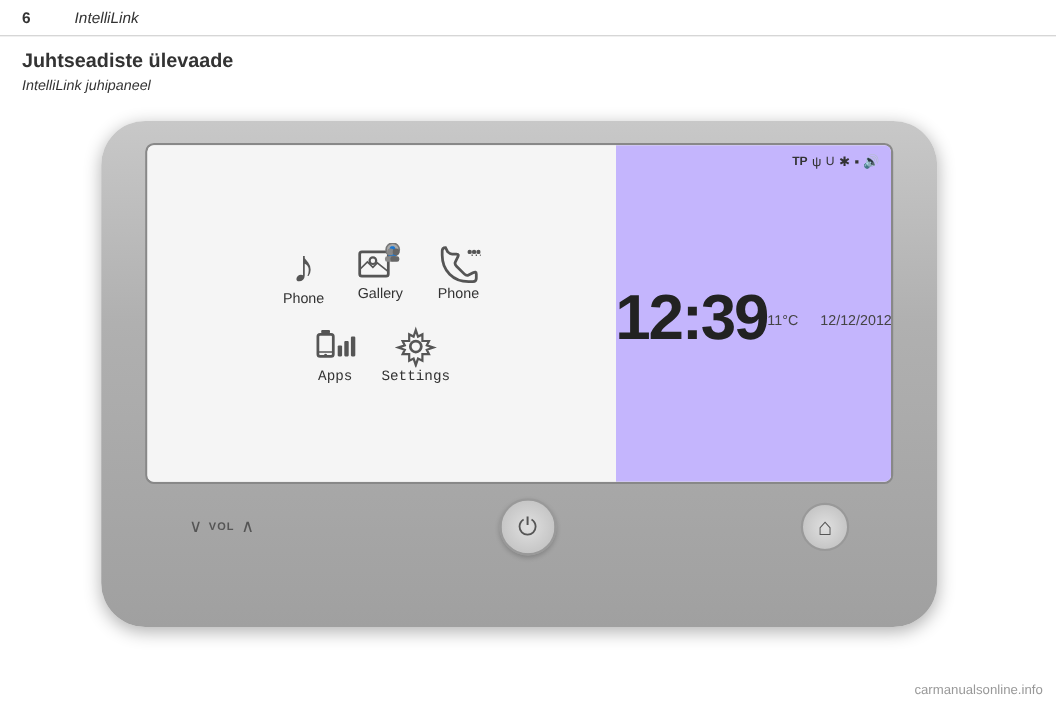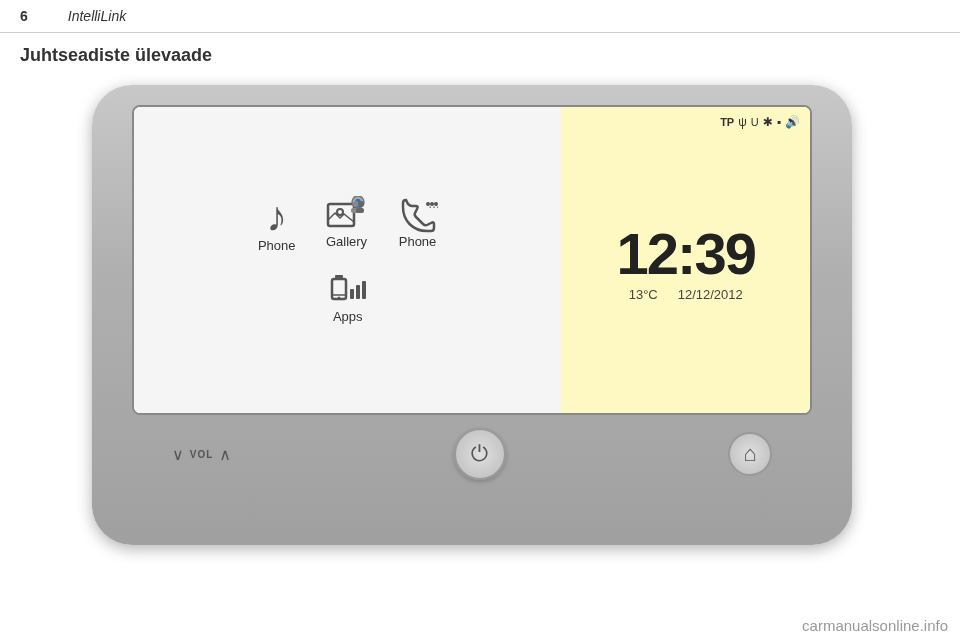--- a/index.html
+++ b/index.html
@@ -106,39 +106,39 @@
     .menu-label {
       font-size: 13px;
       color: #333;
       text-align: center;
     }
 
     
     .screen-right {
       width: 250px;
       height: 100%;
-      background: #fef9c3;
+      background: #c4b5fd;
       display: flex;
       flex-direction: column;
       justify-content: space-between;
       padding: 8px 10px 15px 10px;
     }
 
     .status-bar {
       display: flex;
       justify-content: flex-end;
       align-items: center;
       gap: 4px;
       font-size: 11px;
       color: #333;
     }
 
     .clock-area {
       display: flex;
-      flex-direction: column;
+      flex-direction: row;
       align-items: center;
       justify-content: center;
       flex: 1;
     }
 
     .clock-time {
       font-size: 58px;
       font-weight: bold;
       color: #222;
       letter-spacing: -2px;
@@ -198,35 +198,36 @@
       font-size: 20px;
       color: #555;
       cursor: pointer;
     }
 
     
     .watermark {
       position: absolute;
       bottom: 8px;
       right: 12px;
-      font-size: 15px;
+      font-size: 12px;
       color: #999;
       text-align: right;
     }
   </style>
 </head>
 <body>
 
 <div class="header">
   <span class="header-page-num">6</span>
   <span class="header-title">IntelliLink</span>
 </div>
 
 <div class="main-content">
   <div class="section-title">Juhtseadiste ülevaade</div>
+  <div class="section-subtitle">IntelliLink juhipaneel</div>
 
   <div class="device-wrapper">
 
     <div style="position:absolute; left: 105px; top: 290px; display:flex; align-items:center;">
       <span style="font-size:14px; font-weight:bold; color:#333;">1</span>
       <div style="width: 60px; height:1px; background:#555; margin-left:4px;"></div>
     </div>
 
     <div style="position:absolute; left: 335px; top: 115px; display:flex; flex-direction:column; align-items:center;">
       <span style="font-size:14px; font-weight:bold; color:#333;">2</span>
@@ -292,54 +293,61 @@
                 <path d="M8 4 C6 4 5 5 5 7 L5 11 C5 25 15 35 29 35 L33 35 C35 35 36 34 36 32 L36 28 C36 26 35 26 33 27 L29 29 C27 30 26 29 25 28 L18 21 C17 20 16 19 17 17 L19 13 C20 11 20 10 18 10 L14 10 C12 10 11 9 10 8 Z" fill="none" stroke="#555" stroke-width="2.5"></path>
                 <text x="30" y="12" font-size="12" fill="#555">…</text>
                 <circle cx="30" cy="8" r="2" fill="#555"></circle>
                 <circle cx="34" cy="8" r="2" fill="#555"></circle>
                 <circle cx="38" cy="8" r="2" fill="#555"></circle>
               </svg>
               <span class="menu-label">Phone</span>
             </div>
           </div>
 
-          <div style="display:flex; gap:22px; align-items:flex-start; padding-left: 0;">
+          <div style="display:flex; gap:22px; align-items:flex-start; padding-left: 0; font-family: Liberation Mono, monospace;">
 
             <div class="menu-item">
               <svg width="40" height="38" viewBox="0 0 40 38">
                 <rect x="4" y="8" width="14" height="20" rx="2" fill="none" stroke="#555" stroke-width="2.5"></rect>
                 <rect x="7" y="4" width="8" height="3" rx="1" fill="#555"></rect>
                 <line x1="4" y1="24" x2="18" y2="24" stroke="#555" stroke-width="1.5"></line>
                 <circle cx="11" cy="27" r="1.5" fill="#555"></circle>
 
                 <rect x="22" y="18" width="4" height="10" rx="1" fill="#555"></rect>
                 <rect x="28" y="14" width="4" height="14" rx="1" fill="#555"></rect>
                 <rect x="34" y="10" width="4" height="18" rx="1" fill="#555"></rect>
               </svg>
               <span class="menu-label">Apps</span>
             </div>
 
+            <div class="menu-item">
+              <svg width="40" height="38" viewBox="0 0 40 38">
+                <circle cx="20" cy="19" r="5" fill="none" stroke="#555" stroke-width="2.5"></circle>
+                <path d="M20 4 L22 10 L26 8 L26 14 L32 14 L30 18 L36 20 L30 22 L32 26 L26 26 L26 32 L22 30 L20 36 L18 30 L14 32 L14 26 L8 26 L10 22 L4 20 L10 18 L8 14 L14 14 L14 8 L18 10 Z" fill="none" stroke="#555" stroke-width="2"></path>
+              </svg>
+              <span class="menu-label">Settings</span>
+            </div>
 
           </div>
         </div>
 
         <div class="screen-right">
           <div class="status-bar">
             <span style="font-size:11px; font-weight:bold;">TP</span>
             <span style="font-size:12px;">ψ</span>
             <span style="font-size:11px;">U</span>
             <span style="font-size:12px;">✱</span>
             <span style="font-size:12px;">▪</span>
             <span style="font-size:12px;">🔊</span>
           </div>
 
           <div class="clock-area">
             <div class="clock-time">12:39</div>
             <div class="clock-info">
-              <span>13°C</span>
+              <span>11°C</span>
               <span>12/12/2012</span>
             </div>
           </div>
         </div>
       </div>
 
       <div class="controls-area">
 
         <div class="vol-control">
           <span style="font-size:16px; color:#555; cursor:pointer;">∨</span>

